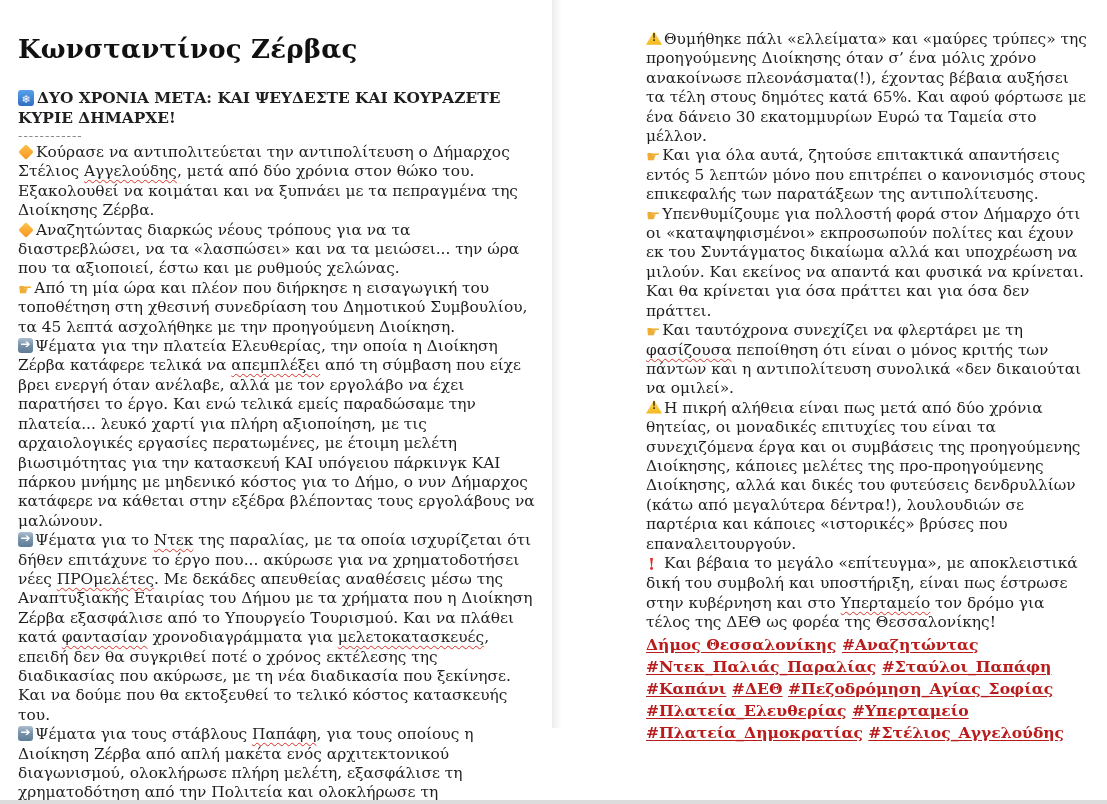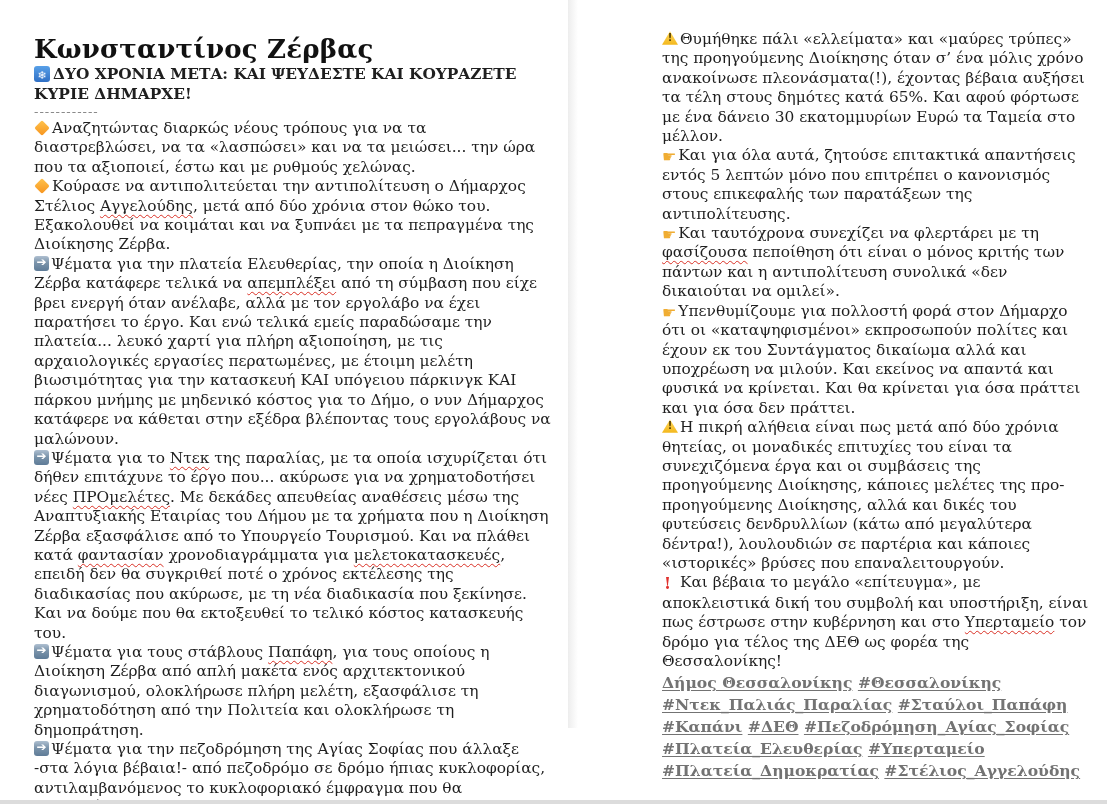--- a/index.html
+++ b/index.html
@@ -1,26 +1,26 @@
 <!DOCTYPE html>
 <html lang="el"><head>
 <meta charset="utf-8">
 <style>
   * { margin:0; padding:0; box-sizing:border-box; }
   html,body { width:1107px; height:804px; background:#ffffff; overflow:hidden;
     font-family:"DejaVu Serif","Liberation Serif",serif; color:#1f1f1f; }
-  .spread { display:flex; width:1107px; height:728px;padding-left:16px; }
+  .spread { display:flex; width:1107px; height:728px; }
   .page { background:#ffffff; }
   .page1 { width:552px; padding:34px 16px 0 18px; }
   .gutter { width:10px; background:linear-gradient(90deg,#ededed 0%,#f7f7f7 55%,#ffffff 100%); }
   .page2 { flex:1; padding:30px 16px 0 84px; }
   .bottom-edge { position:fixed; left:0; bottom:0; width:1107px; height:4px; background:#dcdcdc; }
 
   h1.author { font-size:26px; line-height:30px; font-weight:bold; color:#111; letter-spacing:.2px; }
-  .headline { font-size:15.4px; line-height:20px; font-weight:bold; }
+  .headline { font-size:15.4px; line-height:20px; font-weight:bold;margin-top:24px; }
   .dashes { font-size:13px; line-height:15px; color:#8a8a8a; letter-spacing:1px; }
 
   .para { font-size:15.4px; line-height:19.4px; text-align:left; }
   .rich { white-space:pre-wrap; }
 
   
   .sq { text-decoration-line:underline; text-decoration-style:wavy; text-decoration-color:#d93025;
         text-decoration-thickness:1px; text-underline-offset:3px; text-decoration-skip-ink:none; }
 
   
@@ -39,58 +39,59 @@
   .ic-hand::before { content:"☛"; }
   .ic-excl { color:#e0312e; font-weight:bold; font-size:16px; padding:0 2px; }
   .ic-excl::before { content:"!"; }
   .ic-snow { width:16px; height:16px; border-radius:3px; background:linear-gradient(180deg,#58a0e8,#2f6fc4);
     position:relative; vertical-align:-3px; margin-right:3px; }
   .ic-snow::before { content:"❄"; position:absolute; left:0; right:0; top:0px; text-align:center;
     color:#fff; font-size:11px; font-family:"DejaVu Sans",sans-serif; }
 
   
   .hashtags { font-size:15.6px; line-height:22px; font-weight:bold; margin-top:1px; }
-  .hashtags a { color:#737373; text-underline-offset:2px; }
+  .hashtags a { color:#b91c1c; text-underline-offset:2px; }
 </style>
 </head>
 <body>
 
 <div class="spread">
 
   <div class="page page1">
     <h1 class="author">Κωνσταντίνος Ζέρβας</h1>
 
     <div class="headline">
       <span class="ic ic-snow"></span><span>ΔΥΟ ΧΡΟΝΙΑ ΜΕΤΑ: ΚΑΙ ΨΕΥΔΕΣΤΕ ΚΑΙ ΚΟΥΡΑΖΕΤΕ ΚΥΡΙΕ ΔΗΜΑΡΧΕ!</span>
     </div>
 
     <div class="dashes">------------</div>
 
+    <div class="para"><span class="ic ic-diamond"></span><span class="rich">Κούρασε να αντιπολιτεύεται την αντιπολίτευση ο Δήμαρχος Στέλιος <span class="sq">Αγγελούδης</span>, μετά από δύο χρόνια στον θώκο του. Εξακολουθεί να κοιμάται και να ξυπνάει με τα πεπραγμένα της Διοίκησης Ζέρβα.</span></div>
     <div class="para"><span class="ic ic-diamond"></span><span class="rich">Αναζητώντας διαρκώς νέους τρόπους για να τα διαστρεβλώσει, να τα «λασπώσει» και να τα μειώσει... την ώρα που τα αξιοποιεί, έστω και με ρυθμούς χελώνας.</span></div>
-    <div class="para"><span class="ic ic-diamond"></span><span class="rich">Κούρασε να αντιπολιτεύεται την αντιπολίτευση ο Δήμαρχος Στέλιος <span class="sq">Αγγελούδης</span>, μετά από δύο χρόνια στον θώκο του. Εξακολουθεί να κοιμάται και να ξυπνάει με τα πεπραγμένα της Διοίκησης Ζέρβα.</span></div>
+    <div class="para"><span class="ic ic-hand"></span><span class="rich">Από τη μία ώρα και πλέον που διήρκησε η εισαγωγική του τοποθέτηση στη χθεσινή συνεδρίαση του Δημοτικού Συμβουλίου, τα 45 λεπτά ασχολήθηκε με την προηγούμενη Διοίκηση.</span></div>
     <div class="para"><span class="ic ic-arrow"></span><span class="rich">Ψέματα για την πλατεία Ελευθερίας, την οποία η Διοίκηση Ζέρβα κατάφερε τελικά να <span class="sq">απεμπλέξει</span> από τη σύμβαση που είχε βρει ενεργή όταν ανέλαβε, αλλά με τον εργολάβο να έχει παρατήσει το έργο. Και ενώ τελικά εμείς παραδώσαμε την πλατεία... λευκό χαρτί για πλήρη αξιοποίηση, με τις αρχαιολογικές εργασίες περατωμένες, με έτοιμη μελέτη βιωσιμότητας για την κατασκευή ΚΑΙ υπόγειου πάρκινγκ ΚΑΙ πάρκου μνήμης με μηδενικό κόστος για το Δήμο, ο νυν Δήμαρχος κατάφερε να κάθεται στην εξέδρα βλέποντας τους εργολάβους να μαλώνουν.</span></div>
     <div class="para"><span class="ic ic-arrow"></span><span class="rich">Ψέματα για το <span class="sq">Ντεκ</span> της παραλίας, με τα οποία ισχυρίζεται ότι δήθεν επιτάχυνε το έργο που... ακύρωσε για να χρηματοδοτήσει νέες <span class="sq">ΠΡΟμελέτες</span>. Με δεκάδες απευθείας αναθέσεις μέσω της Αναπτυξιακής Εταιρίας του Δήμου με τα χρήματα που η Διοίκηση Ζέρβα εξασφάλισε από το Υπουργείο Τουρισμού. Και να πλάθει κατά <span class="sq">φαντασίαν</span> χρονοδιαγράμματα για <span class="sq">μελετοκατασκευές</span>, επειδή δεν θα συγκριθεί ποτέ ο χρόνος εκτέλεσης της διαδικασίας που ακύρωσε, με τη νέα διαδικασία που ξεκίνησε. Και να δούμε που θα εκτοξευθεί το τελικό κόστος κατασκευής του.</span></div>
     <div class="para"><span class="ic ic-arrow"></span><span class="rich">Ψέματα για τους στάβλους <span class="sq">Παπάφη</span>, για τους οποίους η Διοίκηση Ζέρβα από απλή μακέτα ενός αρχιτεκτονικού διαγωνισμού, ολοκλήρωσε πλήρη μελέτη, εξασφάλισε τη χρηματοδότηση από την Πολιτεία και ολοκλήρωσε τη δημοπράτηση.</span></div>
     <div class="para"><span class="ic ic-arrow"></span><span class="rich">Ψέματα για την πεζοδρόμηση της Αγίας Σοφίας που άλλαξε -στα λόγια βέβαια!- από πεζοδρόμο σε δρόμο ήπιας κυκλοφορίας, αντιλαμβανόμενος το κυκλοφοριακό έμφραγμα που θα προκαλέσει η κατασκευή της.</span></div>
 
   </div>
 
   <div class="gutter"></div>
 
   <div class="page page2">
     <div class="para"><span class="ic ic-warn"></span><span class="rich">Θυμήθηκε πάλι «ελλείματα» και «μαύρες τρύπες» της προηγούμενης Διοίκησης όταν σ’ ένα μόλις χρόνο ανακοίνωσε πλεονάσματα(!), έχοντας βέβαια αυξήσει τα τέλη στους δημότες κατά 65%. Και αφού φόρτωσε με ένα δάνειο 30 εκατομμυρίων Ευρώ τα Ταμεία στο μέλλον.</span></div>
     <div class="para"><span class="ic ic-hand"></span><span class="rich">Και για όλα αυτά, ζητούσε επιτακτικά απαντήσεις εντός 5 λεπτών μόνο που επιτρέπει ο κανονισμός στους επικεφαλής των παρατάξεων της αντιπολίτευσης.</span></div>
+    <div class="para"><span class="ic ic-hand"></span><span class="rich">Υπενθυμίζουμε για πολλοστή φορά στον Δήμαρχο ότι οι «καταψηφισμένοι» εκπροσωπούν πολίτες και έχουν εκ του Συντάγματος δικαίωμα αλλά και υποχρέωση να μιλούν. Και εκείνος να απαντά και φυσικά να κρίνεται. Και θα κρίνεται για όσα πράττει και για όσα δεν πράττει.</span></div>
     <div class="para"><span class="ic ic-hand"></span><span class="rich">Και ταυτόχρονα συνεχίζει να φλερτάρει με τη <span class="sq">φασίζουσα</span> πεποίθηση ότι είναι ο μόνος κριτής των πάντων και η αντιπολίτευση συνολικά «δεν δικαιούται να ομιλεί».</span></div>
-    <div class="para"><span class="ic ic-hand"></span><span class="rich">Υπενθυμίζουμε για πολλοστή φορά στον Δήμαρχο ότι οι «καταψηφισμένοι» εκπροσωπούν πολίτες και έχουν εκ του Συντάγματος δικαίωμα αλλά και υποχρέωση να μιλούν. Και εκείνος να απαντά και φυσικά να κρίνεται. Και θα κρίνεται για όσα πράττει και για όσα δεν πράττει.</span></div>
     <div class="para"><span class="ic ic-warn"></span><span class="rich">Η πικρή αλήθεια είναι πως μετά από δύο χρόνια θητείας, οι μοναδικές επιτυχίες του είναι τα συνεχιζόμενα έργα και οι συμβάσεις της προηγούμενης Διοίκησης, κάποιες μελέτες της προ-προηγούμενης Διοίκησης, αλλά και δικές του φυτεύσεις δενδρυλλίων (κάτω από μεγαλύτερα δέντρα!), λουλουδιών σε παρτέρια και κάποιες «ιστορικές» βρύσες που επαναλειτουργούν.</span></div>
     <div class="para"><span class="ic ic-excl"></span><span class="rich"> Και βέβαια το μεγάλο «επίτευγμα», με αποκλειστικά δική του συμβολή και υποστήριξη, είναι πως έστρωσε στην κυβέρνηση και στο <span class="sq">Υπερταμείο</span> τον δρόμο για τέλος της ΔΕΘ ως φορέα της Θεσσαλονίκης!</span></div>
 
     <div class="hashtags">
       <a href="#">Δήμος Θεσσαλονίκης</a>
-      <a href="#">#Θεσσαλονίκης</a>
+      <a href="#">#Αναζητώντας</a>
       <a href="#">#Ντεκ_Παλιάς_Παραλίας</a>
       <a href="#">#Σταύλοι_Παπάφη</a>
       <a href="#">#Καπάνι</a>
       <a href="#">#ΔΕΘ</a>
       <a href="#">#Πεζοδρόμηση_Αγίας_Σοφίας</a>
       <a href="#">#Πλατεία_Ελευθερίας</a>
       <a href="#">#Υπερταμείο</a>
       <a href="#">#Πλατεία_Δημοκρατίας</a>
       <a href="#">#Στέλιος_Αγγελούδης</a>
       

